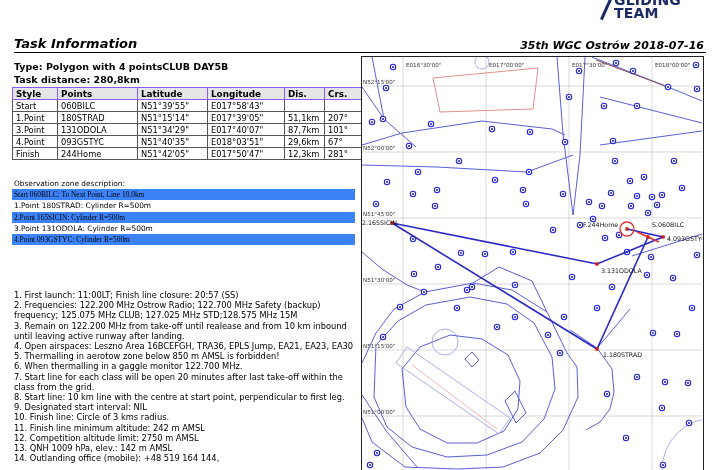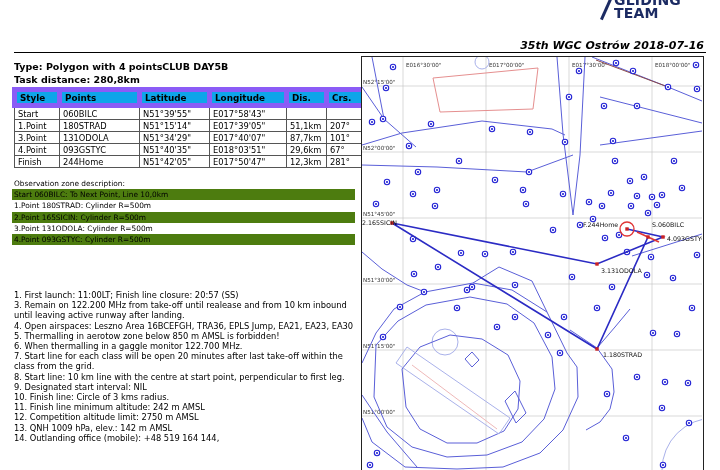--- a/index.html
+++ b/index.html
@@ -12,42 +12,43 @@
   .title{position:absolute;left:14px;top:36px;font-size:13px;font-weight:bold;font-style:italic;}
   .header-right{position:absolute;right:16px;top:39px;font-size:11px;font-weight:bold;font-style:italic;}
   .rule{position:absolute;left:14px;right:14px;top:52px;border-top:1.6px solid #000;}
   .type-row{position:absolute;left:14px;top:61px;width:346px;font-size:9.5px;font-weight:bold;
             display:flex;justify-content:flex-start;}
   .distance{position:absolute;left:14px;top:74px;font-size:9.5px;font-weight:bold;}
   table.task{position:absolute;left:12px;top:87px;width:350px;border-collapse:collapse;
              font-size:8.3px;border:1.4px solid #000;table-layout:fixed;}
   table.task td,table.task th{border:1px solid #555;padding:0 3px;height:11px;text-align:left;
              overflow:hidden;white-space:nowrap;}
-  table.task thead th{background:#0ea5e9;font-weight:bold;font-size:8.8px;border:5px solid #8b5cf6;margin-top:21px;}
+  table.task thead th{background:#e5e5e5;font-weight:bold;font-size:8.8px;border:1px solid #8b5cf6;margin-top:21px;}
   .obs{position:absolute;left:12px;top:178px;width:343px;font-size:7.4px;line-height:11.2px;}
   .obs-line{height:11.2px;padding-left:2px;white-space:nowrap;}
-  .obs-line.hl{background:#4d7c0f;}
+  .obs-line.hl{background:#3b82f6;font-family:Liberation Serif, serif;}
   .notes{position:absolute;left:14px;top:290px;width:352px;font-size:8.3px;line-height:10.2px;}
   .notes p{margin:0;}
   .map{position:absolute;left:361px;top:56px;width:341px;height:414px;border:1px solid #222;
        border-bottom:none;background:#fff;overflow:hidden;}
   .map svg{display:block;}
 </style>
 </head>
 <body>
 
 <div class="page">
   <div class="logo">
     <span class="logo-slash"></span>
     <div class="logo-text">
       <div>GLIDING</div>
       <div>TEAM</div>
     </div>
   </div>
 
+  <div class="title">Task Information</div>
   <div class="header-right">35th WGC Ostrów 2018-07-16</div>
   <div class="rule"></div>
 
   <div class="type-row">
     <span>Type: Polygon with 4 points</span>
     <span>CLUB DAY5B</span>
   </div>
   <div class="distance">Task distance: 280,8km</div>
 
   <table class="task" id="task-table">
@@ -119,20 +120,21 @@
         <div class="obs-line hl">Start 060BILC: To Next Point, Line 10,0km</div>
         <div class="obs-line">1.Point 180STRAD: Cylinder R=500m</div>
         <div class="obs-line hl">2.Point 165SICIN: Cylinder R=500m</div>
         <div class="obs-line">3.Point 131ODOLA: Cylinder R=500m</div>
         <div class="obs-line hl">4.Point 093GSTYC: Cylinder R=500m</div>
       </div>
   </div>
 
   <div class="notes" id="notes">
       <p>1. First launch: 11:00LT; Finish line closure: 20:57 (SS)</p>
+      <p>2. Frequencies: 122.200 MHz Ostrow Radio; 122.700 MHz Safety (backup) frequency; 125.075 MHz CLUB; 127.025 MHz STD;128.575 MHz 15M</p>
       <p>3. Remain on 122.200 MHz from take-off until realease and from 10 km inbound until leaving active runway after landing.</p>
       <p>4. Open airspaces: Leszno Area 16BCEFGH, TRA36, EPLS Jump, EA21, EA23, EA30</p>
       <p>5. Thermalling in aerotow zone below 850 m AMSL is forbidden!</p>
       <p>6. When thermalling in a gaggle monitor 122.700 MHz.</p>
       <p>7. Start line for each class will be open 20 minutes after last take-off within the class from the grid.</p>
       <p>8. Start line: 10 km line with the centre at start point, perpendicular to first leg.</p>
       <p>9. Designated start interval: NIL</p>
       <p>10. Finish line: Circle of 3 kms radius.</p>
       <p>11. Finish line minimum altitude: 242 m AMSL</p>
       <p>12. Competition altitude limit: 2750 m AMSL</p>

